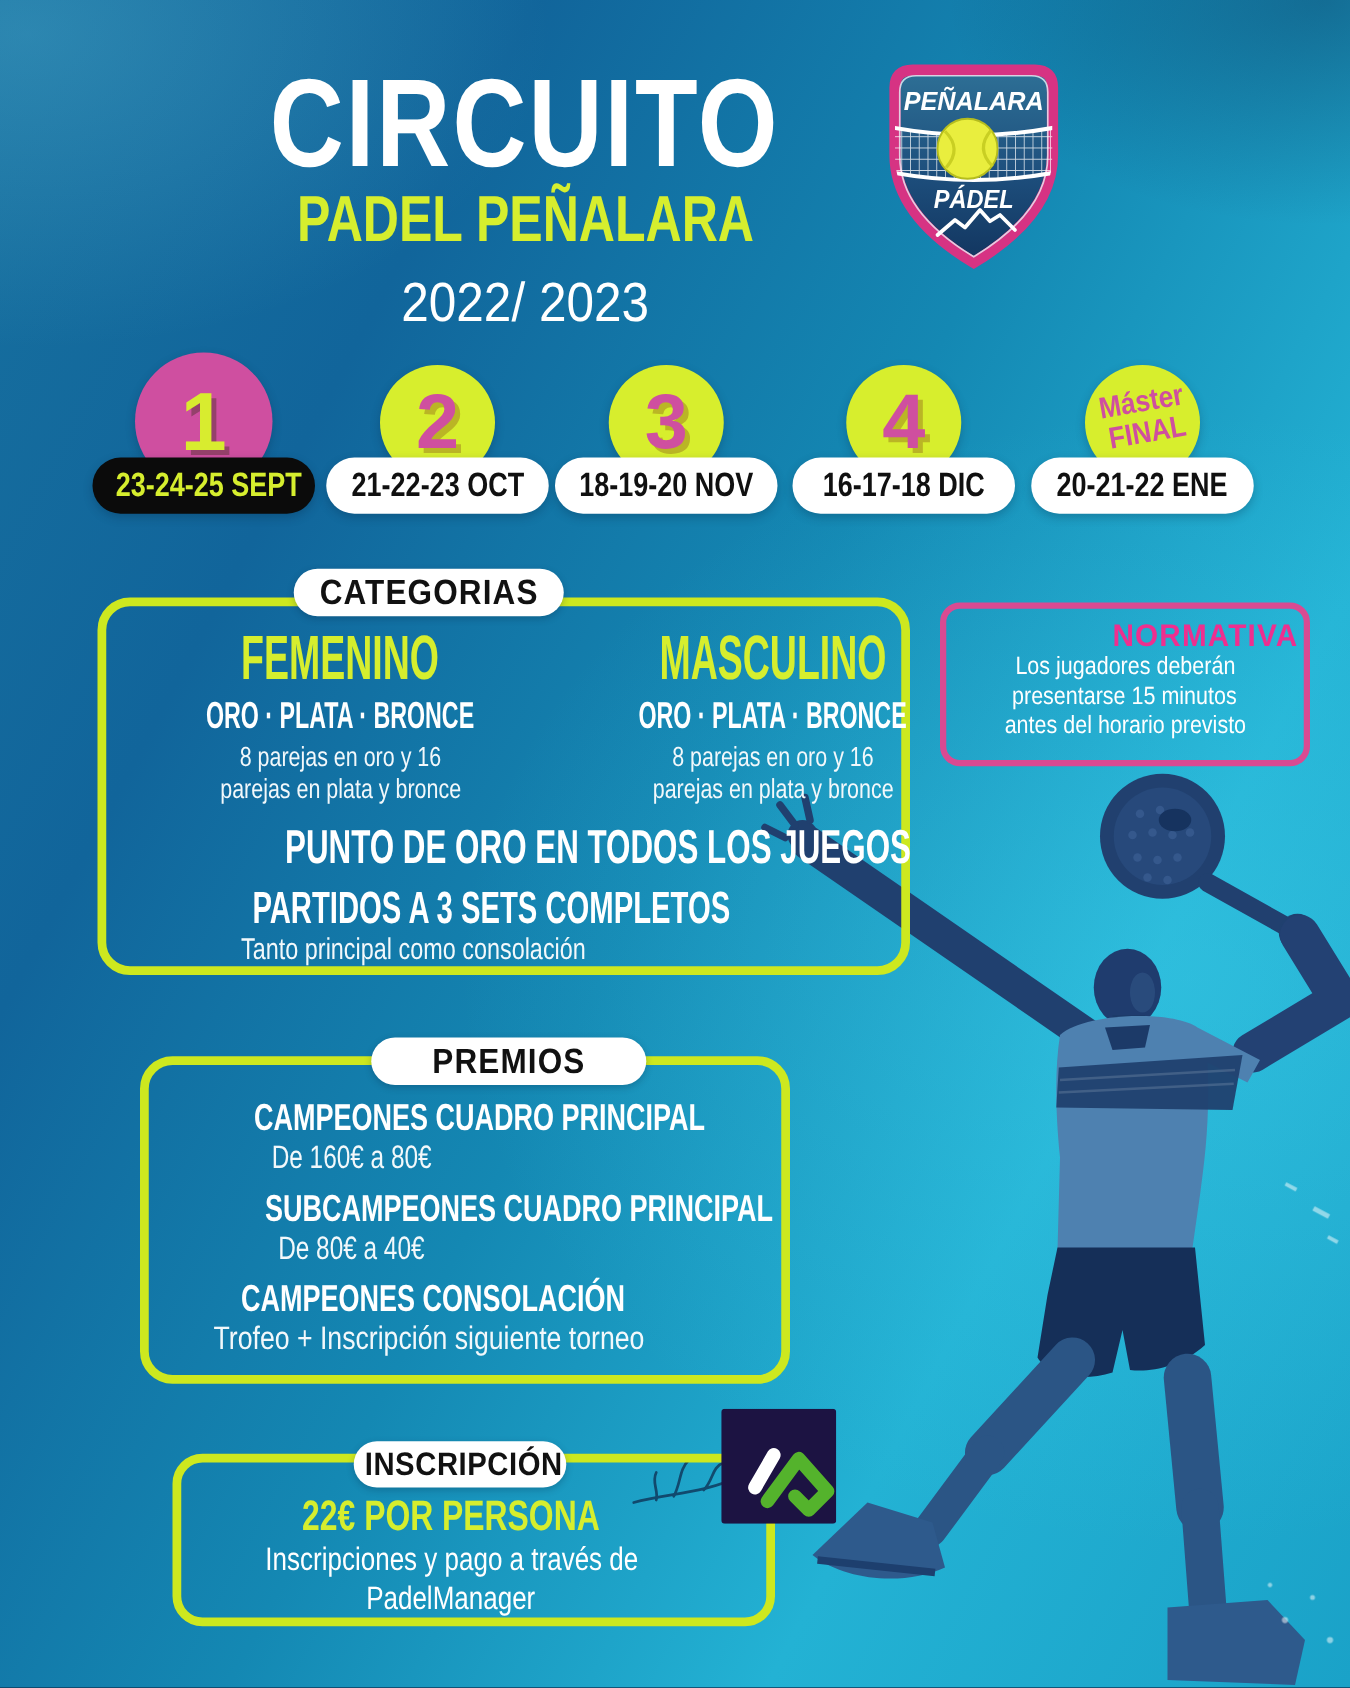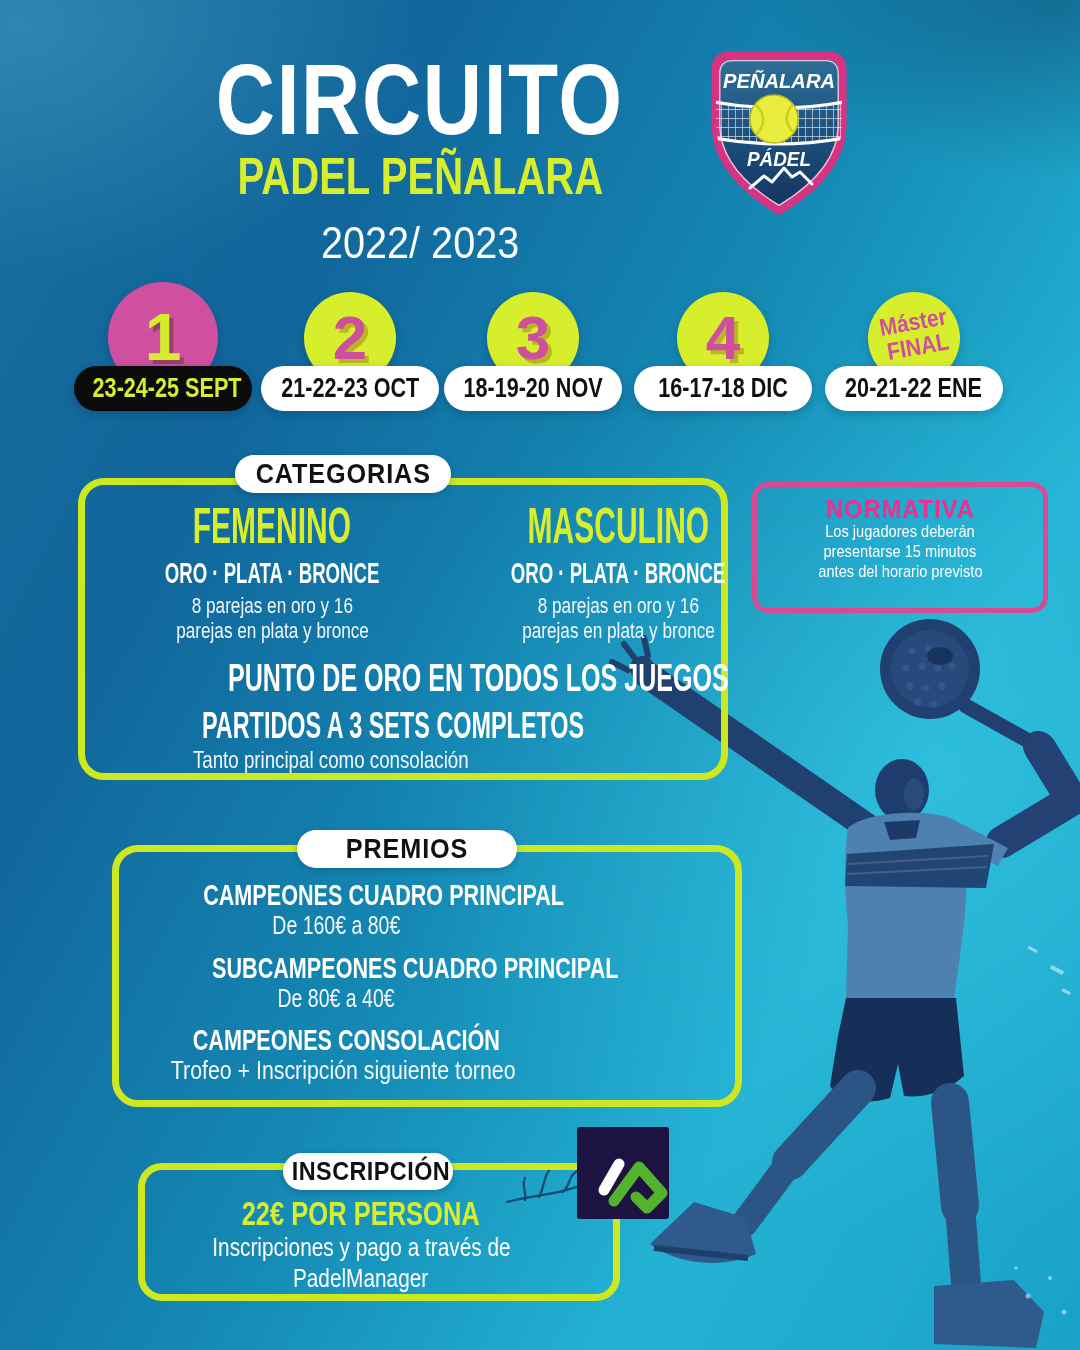--- a/index.html
+++ b/index.html
@@ -71,25 +71,25 @@
   .cat-levels{margin-top:5px;font-size:30px;font-weight:bold;color:#fff;}
   .cat-detail{margin-top:4px;font-size:22px;color:#f2f8fb;line-height:1.13;}
   .rule1{margin-top:15px;font-size:38px;font-weight:bold;color:#fff;line-height:1.05;text-align:right;}
   .rule2{margin-top:8px;font-size:36px;font-weight:bold;color:#fff;line-height:1.05;}
   .rule-note{margin-top:2px;font-size:24px;color:#f2f8fb;}
 
   
   .normativa{position:absolute;left:752px;top:482px;width:296px;height:131px;z-index:2;
              border:5px solid #d94a92;border-radius:16px;box-sizing:border-box;
              text-align:center;padding-top:9px;}
-  .norm-title{font-size:25px;font-weight:bold;color:var(--magenta);letter-spacing:1px;line-height:1.05;}
-  .norm-line{font-size:17px;color:#fff;line-height:1.17;}
-
-  
-  .premios{left:112px;top:845px;width:630px;height:262px;}
+  .norm-title{font-size:25px;font-weight:bold;color:var(--magenta);letter-spacing:1px;line-height:1.05;text-align:right;}
+  .norm-line{font-size:20px;color:#fff;line-height:1.17;}
+
+  
+  .premios{left:112px;top:845px;width:520px;height:262px;}
   .prem-pill{left:178px;top:-22px;width:220px;height:38px;line-height:38px;font-size:28px;letter-spacing:1px;}
   .prem-content{position:absolute;left:0;top:0;right:0;bottom:0;padding:26px 196px 0 14px;text-align:center;}
   .prem-item{margin-bottom:11px;}
   .prem-title{font-size:30px;font-weight:bold;color:#fff;line-height:1.1;}
   .prem-detail{font-size:26px;color:#f2f8fb;line-height:1.1;}
 
   
   .inscripcion{left:138px;top:1163px;width:482px;height:138px;border-radius:24px;}
   .ins-pill{left:138px;top:-17px;width:170px;height:37px;line-height:37px;font-size:26px;letter-spacing:.5px;}
   .ins-content{position:absolute;left:0;top:0;right:0;bottom:0;padding:25px 50px 0 14px;text-align:center;}

